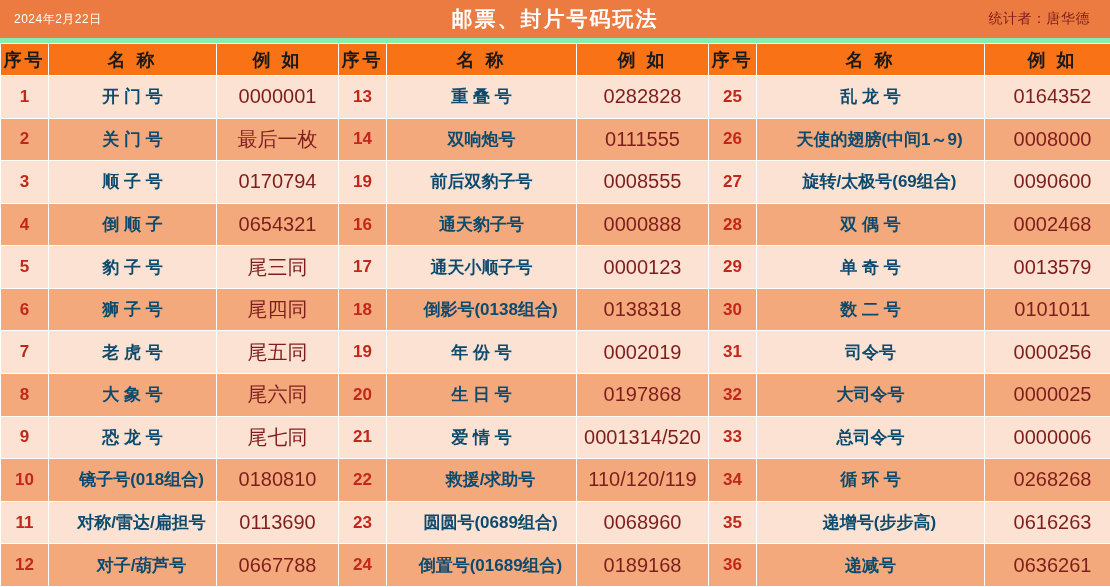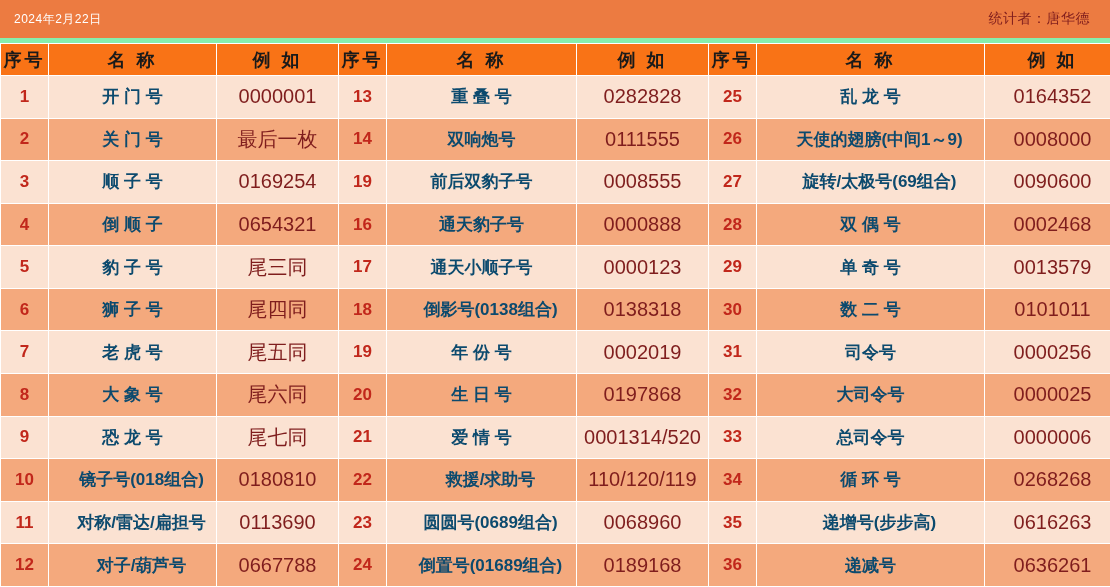--- a/index.html
+++ b/index.html
@@ -107,20 +107,21 @@
   col.c-name3 { width: 228px; }
   col.c-ex3 { width: 136px; }
 </style>
 </head>
 <body>
 
 <div class="sheet">
 
   <div class="titlebar">
     <span class="date">2024年2月22日</span>
+    <span class="main-title">邮票、封片号码玩法</span>
     <span class="author">统计者：唐华德</span>
   </div>
 
   <table class="grid">
     <colgroup>
       <col class="c-idx">
         <col class="c-name1">
         <col class="c-ex1">
       <col class="c-idx">
         <col class="c-name2">
@@ -161,21 +162,21 @@
         <td class="idx">14</td>
         <td class="name">双响炮号</td>
         <td class="ex">0111555</td>
         <td class="idx">26</td>
         <td class="name wide">天使的翅膀(中间1～9)</td>
         <td class="ex">0008000</td>
       </tr>
       <tr class="odd">
         <td class="idx">3</td>
         <td class="name">顺 子 号</td>
-        <td class="ex">0169254</td>
+        <td class="ex">0170794</td>
         <td class="idx">19</td>
         <td class="name">前后双豹子号</td>
         <td class="ex">0008555</td>
         <td class="idx">27</td>
         <td class="name wide">旋转/太极号(69组合)</td>
         <td class="ex">0090600</td>
       </tr>
       <tr class="even">
         <td class="idx">4</td>
         <td class="name">倒 顺 子</td>

